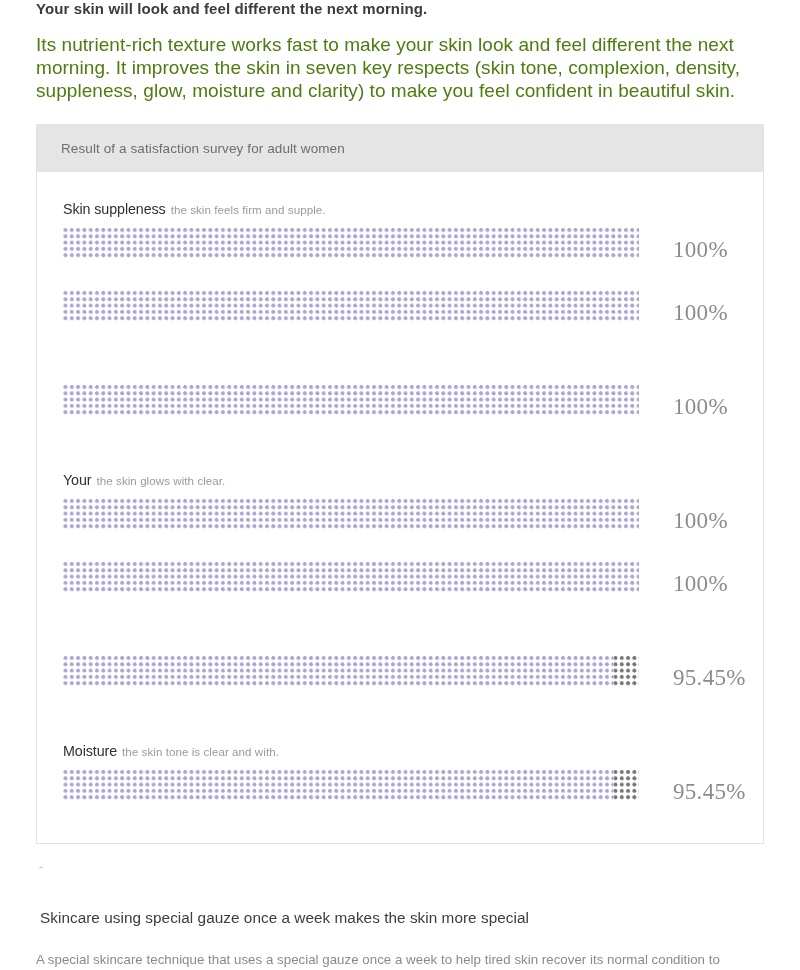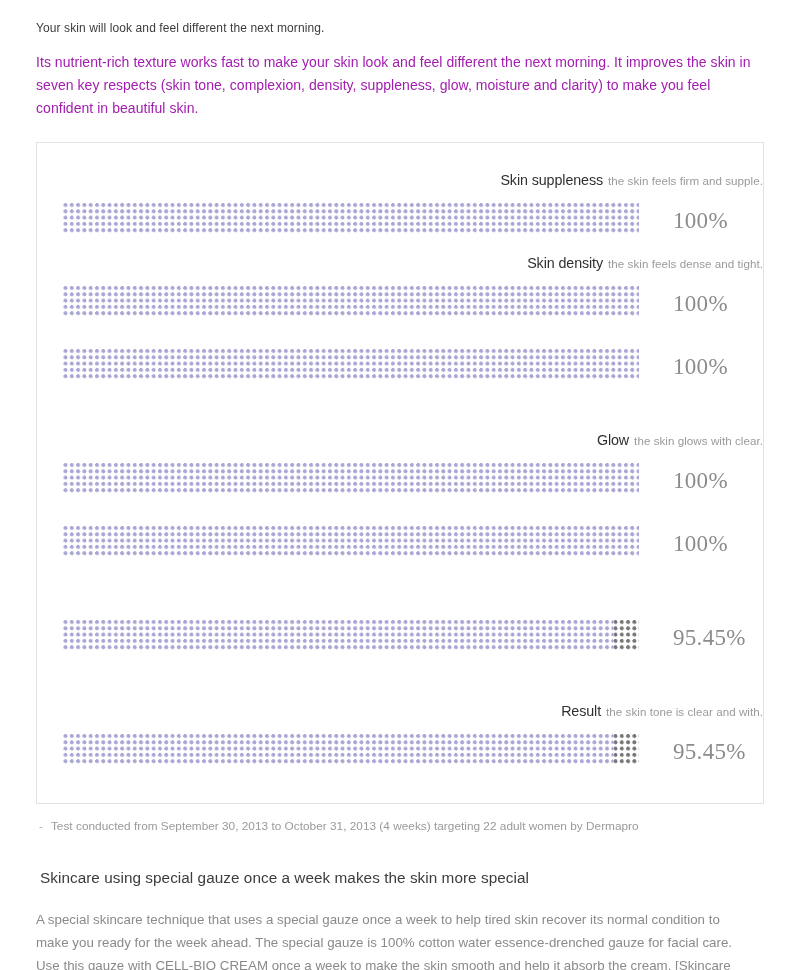--- a/index.html
+++ b/index.html
@@ -9,31 +9,30 @@
     height: 970px;
     background: #ffffff;
     font-family: "Liberation Sans", sans-serif;
     color: #4d4d4d;
     overflow: hidden;
   }
 
   .page { padding: 0 36px; }
 
   .intro-heading {
-    font-size: 12px;
+    font-size: 15px;
     color: #3c3c3c;
-    font-weight: 400;
+    font-weight: 700;
     margin: 0;
-    padding-top: 21px;
     letter-spacing: 0.1px;
   }
 
   .intro-body {
-    font-size: 14px;
-    color: #a21caf;
+    font-size: 19px;
+    color: #4d7c0f;
     line-height: 23px;
     margin: 0;
     padding-top: 16px;
     max-width: 722px;
     letter-spacing: 0.05px;
   }
 
   
   .survey-card {
     margin-top: 22px;
@@ -64,32 +63,31 @@
     padding: 0 0 0 26px;
     height: 83px;
   }
 
   .survey-row-label {
     font-size: 14.3px;
     color: #2f2f2f;
     letter-spacing: -0.1px;
     line-height: 1;
     padding-top: 6px;
-    text-align: right;
   }
   .survey-row-desc {
     font-size: 11.6px;
     color: #9a9a9a;
     letter-spacing: 0.05px;
     margin-left: 5px;
   }
 
   .survey-bar-line {
     display: flex;
-    align-items: center;
+    align-items: flex-start;
     margin-top: 11px;
   }
 
   
   .bar-track {
     position: relative;
     width: 576px;
     height: 31px;
     flex: 0 0 576px;
     overflow: hidden;
@@ -157,50 +155,52 @@
 </style>
 </head>
 <body>
 
 <div class="page">
 
   <h1 class="intro-heading">Your skin will look and feel different the next morning.</h1>
   <p class="intro-body">Its nutrient-rich texture works fast to make your skin look and feel different the next morning. It improves the skin in seven key respects (skin tone, complexion, density, suppleness, glow, moisture and clarity) to make you feel confident in beautiful skin.</p>
 
   <div class="survey-card">
+    <div class="survey-card-header">
+      <span class="survey-card-title">Result of a satisfaction survey for adult women</span>
+    </div>
     <div class="survey-card-body">
 
     <div class="survey-row">
           <div class="survey-row-label"><span>Skin suppleness</span><span class="survey-row-desc">the skin feels firm and supple.</span></div>
           <div class="survey-bar-line">
             <div class="bar-track">
               <div class="bar-seg fill" style="width:576px"></div>
             </div>
             <div class="bar-value">100%</div>
           </div>
         </div>
         <div class="survey-row">
-          <div class="survey-row-label"><span>Skin density</span><span class="survey-row-desc">the skin feels dense and tight.</span></div>
-          <div class="survey-bar-line">
-            <div class="bar-track">
-              <div class="bar-seg fill" style="width:576px"></div>
-            </div>
-            <div class="bar-value">100%</div>
-          </div>
-        </div>
-        <div class="survey-row">
-          <div class="survey-bar-line">
-            <div class="bar-track">
-              <div class="bar-seg fill" style="width:576px"></div>
-            </div>
-            <div class="bar-value">100%</div>
-          </div>
-        </div>
-        <div class="survey-row">
-          <div class="survey-row-label"><span>Glow</span><span class="survey-row-desc">the skin glows with clear.</span></div>
+          <div class="survey-bar-line">
+            <div class="bar-track">
+              <div class="bar-seg fill" style="width:576px"></div>
+            </div>
+            <div class="bar-value">100%</div>
+          </div>
+        </div>
+        <div class="survey-row">
+          <div class="survey-bar-line">
+            <div class="bar-track">
+              <div class="bar-seg fill" style="width:576px"></div>
+            </div>
+            <div class="bar-value">100%</div>
+          </div>
+        </div>
+        <div class="survey-row">
+          <div class="survey-row-label"><span>Your</span><span class="survey-row-desc">the skin glows with clear.</span></div>
           <div class="survey-bar-line">
             <div class="bar-track">
               <div class="bar-seg fill" style="width:576px"></div>
             </div>
             <div class="bar-value">100%</div>
           </div>
         </div>
         <div class="survey-row">
           <div class="survey-bar-line">
             <div class="bar-track">
@@ -212,33 +212,32 @@
         <div class="survey-row">
           <div class="survey-bar-line">
             <div class="bar-track">
               <div class="bar-seg fill" style="width:550px"></div>
               <div class="bar-seg rest" style="width:26px"></div>
             </div>
             <div class="bar-value">95.45%</div>
           </div>
         </div>
         <div class="survey-row">
-          <div class="survey-row-label"><span>Result</span><span class="survey-row-desc">the skin tone is clear and with.</span></div>
+          <div class="survey-row-label"><span>Moisture</span><span class="survey-row-desc">the skin tone is clear and with.</span></div>
           <div class="survey-bar-line">
             <div class="bar-track">
               <div class="bar-seg fill" style="width:550px"></div>
               <div class="bar-seg rest" style="width:26px"></div>
             </div>
             <div class="bar-value">95.45%</div>
           </div>
         </div>
       </div>
   </div>
 
   <div class="footnote">
     <span class="footnote-dash">-</span>
-    <span>Test conducted from September 30, 2013 to October 31, 2013 (4 weeks) targeting 22 adult women by Dermapro</span>
   </div>
 
   <h2 class="section-heading">Skincare using special gauze once a week makes the skin more special</h2>
   <p class="section-body">A special skincare technique that uses a special gauze once a week to help tired skin recover its normal condition to make you ready for the week ahead. The special gauze is 100% cotton water essence-drenched gauze for facial care. Use this gauze with CELL-BIO CREAM once a week to make the skin smooth and help it absorb the cream. [Skincare technique patented in Korea]</p>
 
 </div>
 
 </body></html>

